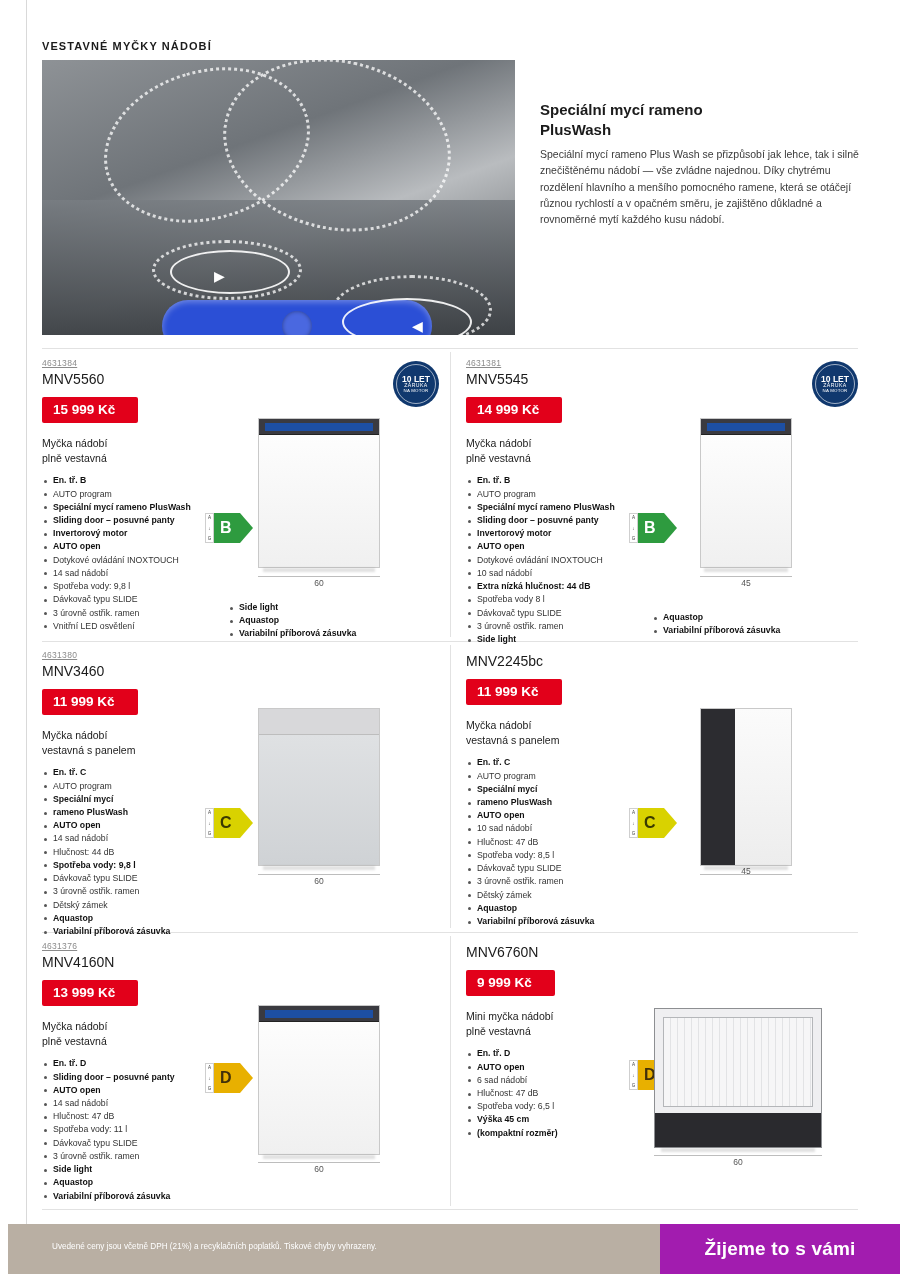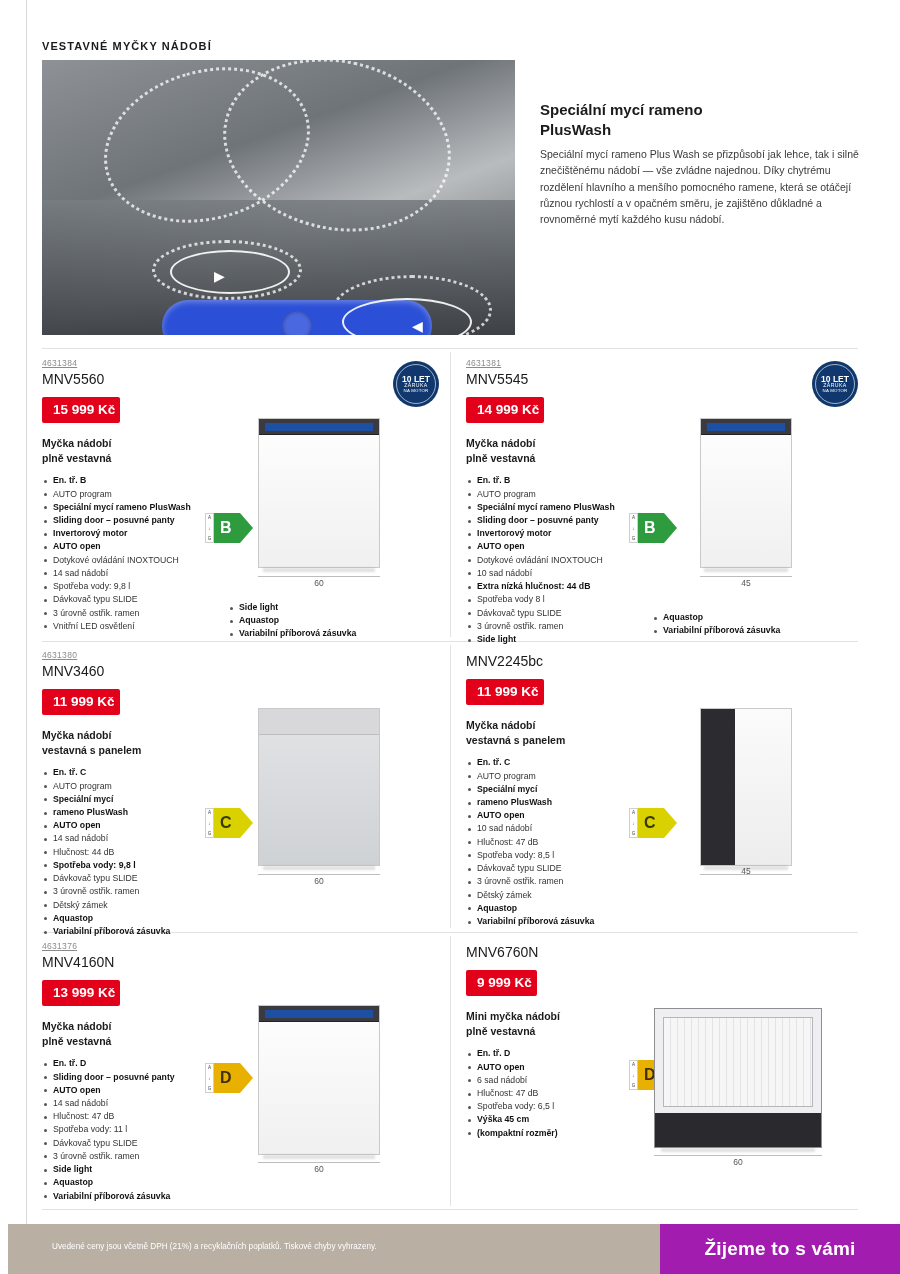--- a/index.html
+++ b/index.html
@@ -72,23 +72,23 @@
   .hsep { position:absolute; left:42px; width:816px; height:1px; background:#e2e2e2; }
   .vsep { position:absolute; width:1px; background:#e2e2e2; }
 
   
   .card { position:absolute; width:400px; }
   .sku { font-size:8.5px; color:#8b8b8b; letter-spacing:.3px;text-decoration:underline; }
   .model { font-size:14px; color:#1b1b1b; margin-top:3px; }
   .price {
     display:inline-block; margin-top:10px;
     background:#e2001a; color:#fff; font-weight:bold; font-size:13.5px;
-    padding:5px 5px 6px 11px; border-radius:2px;
-  }
-  .ptitle { margin-top:13px; font-size:10.5px; font-weight:bold; line-height:1.4; }
+    padding:5px 23px 6px 11px; border-radius:2px;
+  }
+  .ptitle { margin-top:13px; font-size:10.5px; font-weight:normal; line-height:1.4; }
   ul.feat { list-style:none; margin:9px 0 0 0; padding:0; }
   ul.feat li {
     position:relative; padding-left:11px; font-size:8.7px; line-height:1.52; color:#333;
   }
   ul.feat li:before {
     content:""; position:absolute; left:2px; top:5.5px; width:3px; height:3px;
     border-radius:50%; background:#555;
   }
   ul.feat li.b { font-weight:bold; color:#111; }
 

